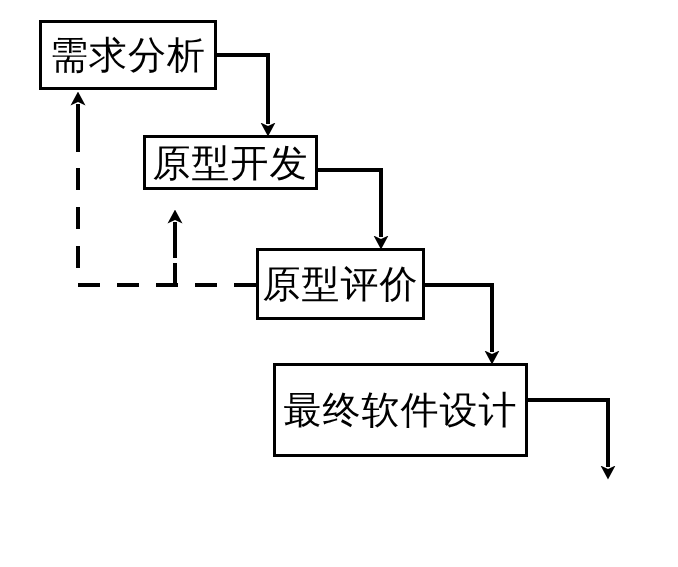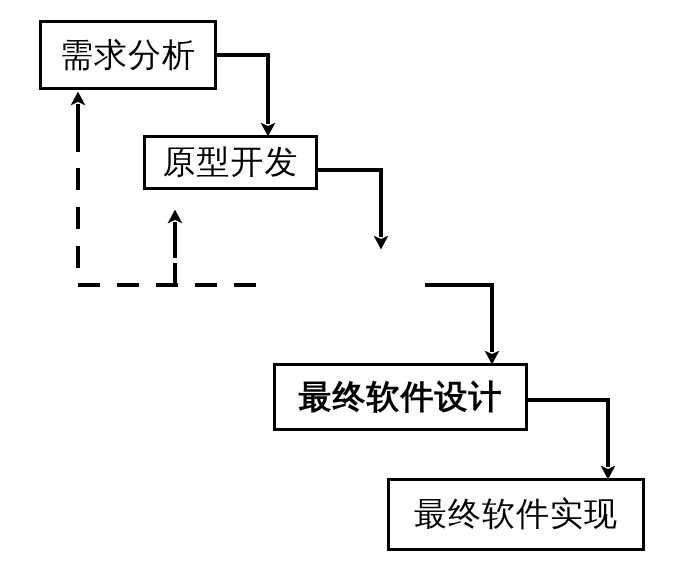--- a/index.html
+++ b/index.html
@@ -30,21 +30,21 @@
     box-sizing: border-box;
     background: #ffffff;
     border: 3px solid #000000;
     display: flex;
     align-items: center;
     justify-content: center;
     z-index: 3;
   }
   .node-label {
     font-family: "Liberation Serif", "DejaVu Serif", serif;
-    font-size: 33px;
+    font-size: 38px;
     line-height: 1;
     color: #000000;
     letter-spacing: 1px;
     white-space: nowrap;
     user-select: none;
   }
 </style>
 </head>
 <body>
 
@@ -73,22 +73,22 @@
   </svg>
 
   <div class="node-box" style="left:39px; top:20px; width:178px; height:70px;">
     <span class="node-label">需求分析</span>
   </div>
 
   <div class="node-box" style="left:143px; top:135px; width:175px; height:55px;">
     <span class="node-label">原型开发</span>
   </div>
 
+  <div class="node-box" style="left:256px; top:248px; width:169px; height:72px;">
+    <span class="node-label">原型评价</span>
+  </div>
 
-  <div class="node-box" style="left:273px; top:363px; width:255px; height:68px;font-weight:bold;">
+  <div class="node-box" style="left:273px; top:363px; width:255px; height:94px;">
     <span class="node-label">最终软件设计</span>
   </div>
 
-  <div class="node-box" style="left:387px; top:478px; width:258px; height:73px;">
-    <span class="node-label">最终软件实现</span>
-  </div>
 
 </div>
 
 </body></html>

